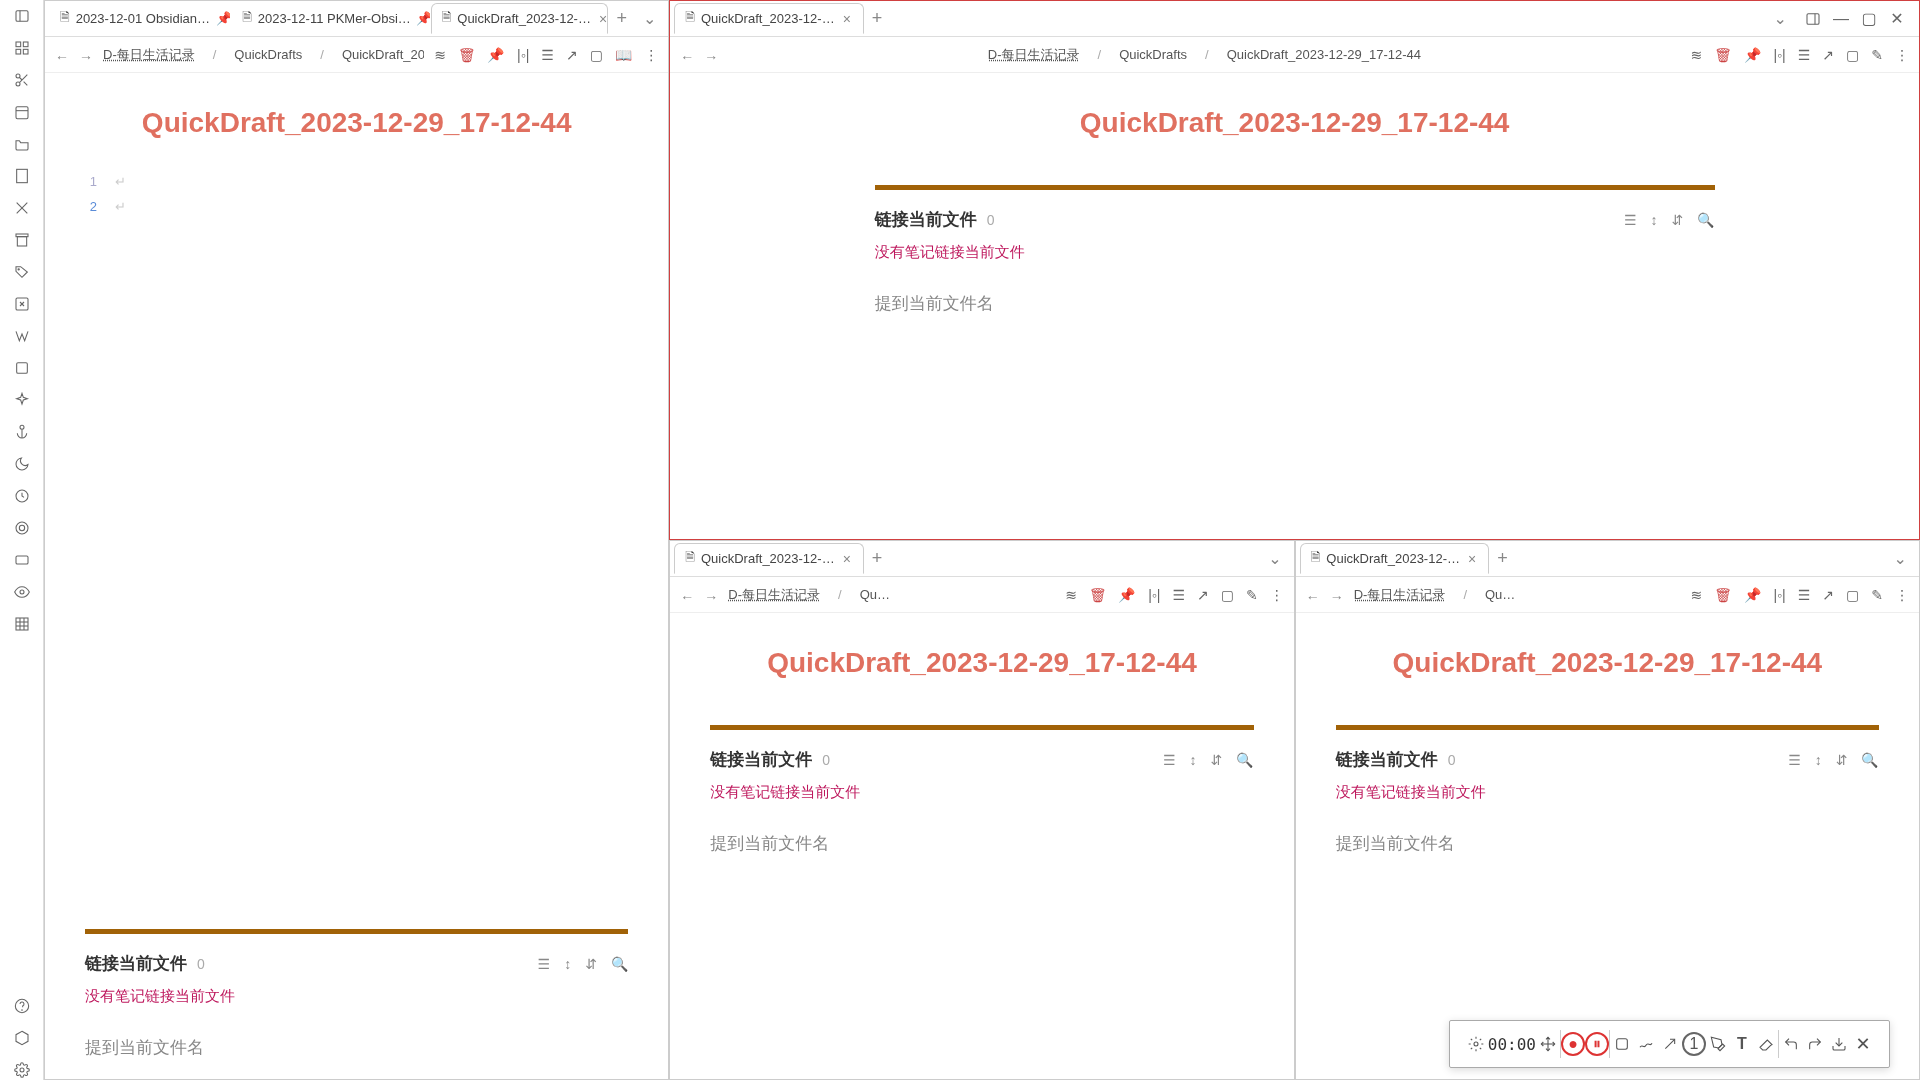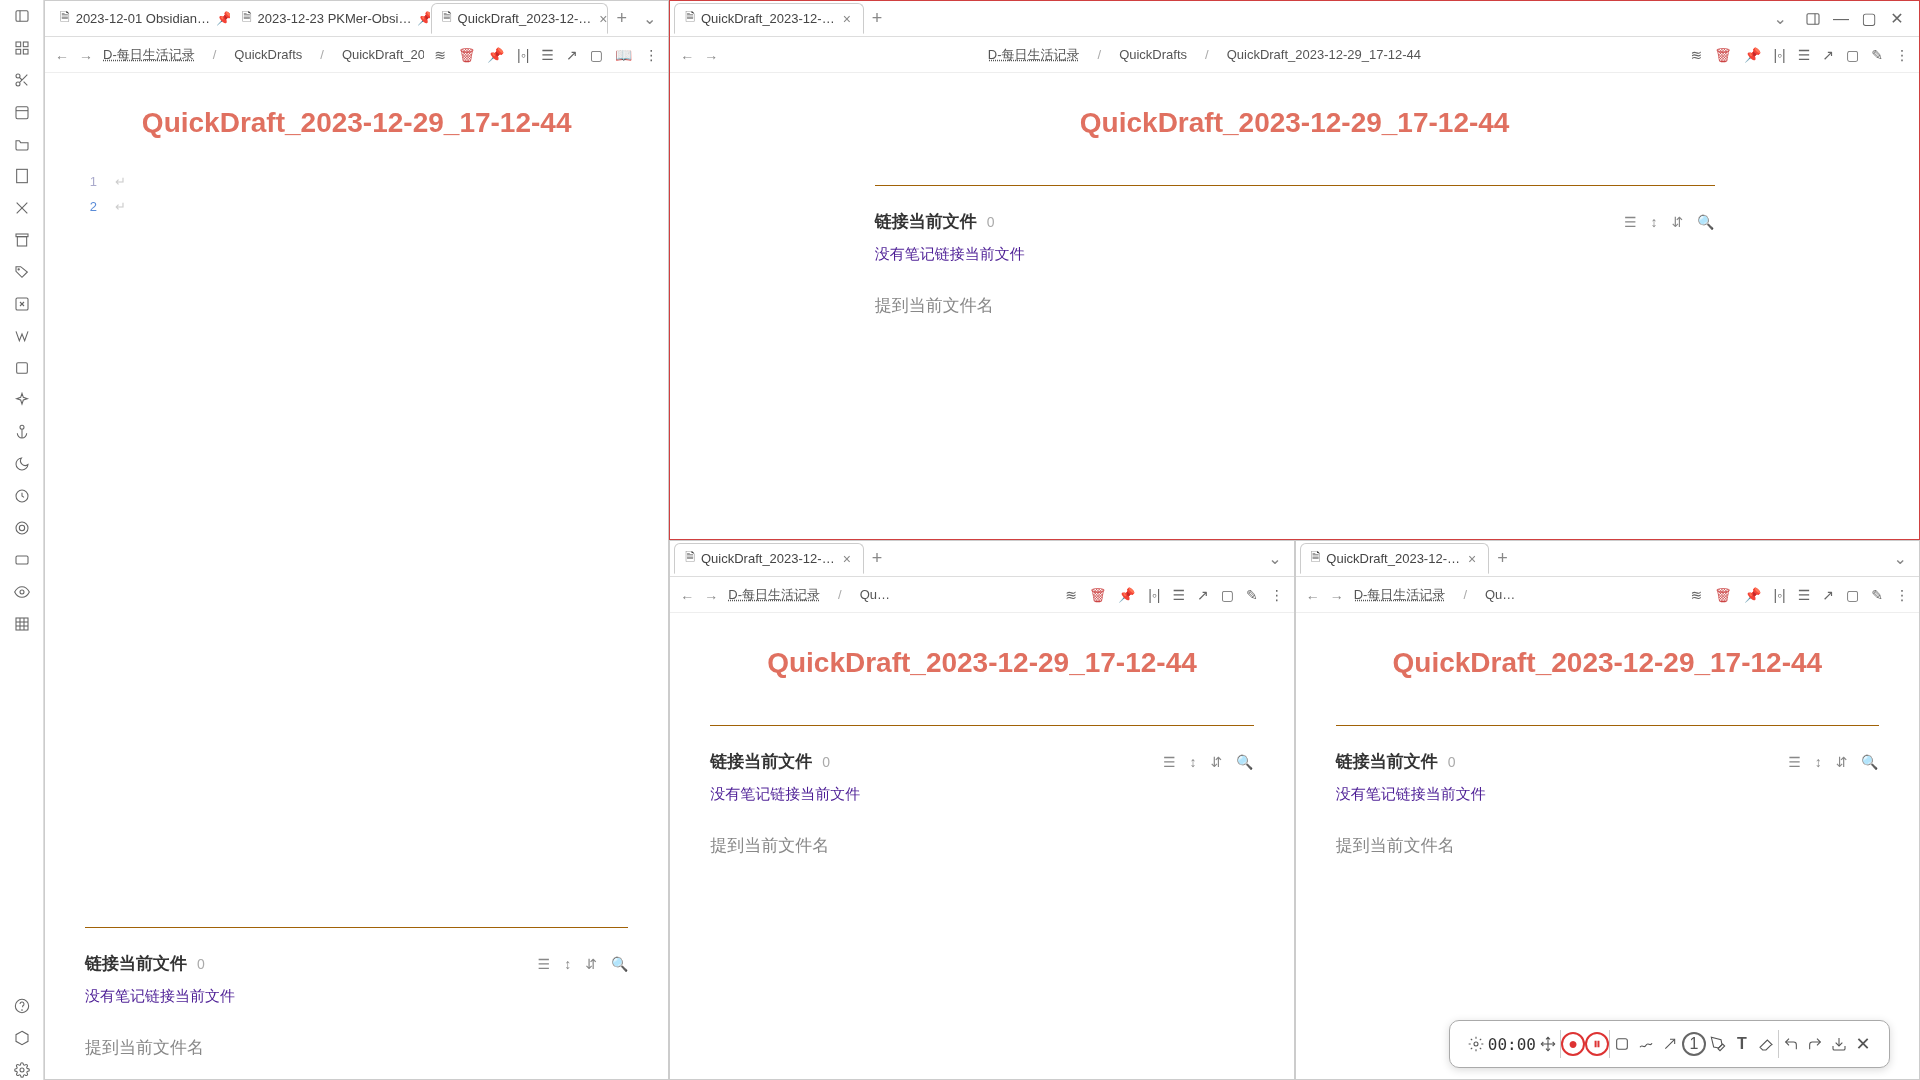--- a/index.html
+++ b/index.html
@@ -31,29 +31,29 @@
 .nav-actions { display: flex; gap: 12px; color: #666; }
 .nav-action { cursor: pointer; font-size: 14px; }
 .nav-action.red { color: #c44; }
 .content { flex: 1; padding: 20px 40px; overflow: auto; display: flex; flex-direction: column; align-items: center; }
 .page-title { font-size: 28px; font-weight: 700; color: #e07060; text-align: center; margin: 14px 0 30px 0; }
 .editor-lines { width: 100%; max-width: 720px; }
 .line { display: flex; gap: 18px; font-size: 13px; color: #bbb; padding: 5px 0; }
 .line-num { width: 12px; text-align: right; color: #aac; }
 .line-num.blue { color: #5a8cd8; }
 .line-mark { color: #ccc; }
-.backlinks { width: 100%; max-width: 840px; margin-top: 16px; border-top: 1px solid #a16207; padding-top: 24px; }
+.backlinks { width: 100%; max-width: 840px; margin-top: 16px; border-top: 5px solid #a16207; padding-top: 18px; }
 .section-hdr { display: flex; align-items: center; gap: 10px; margin-bottom: 12px; }
 .section-title { font-size: 17px; font-weight: 600; color: #333; }
 .section-count { font-size: 14px; color: #aaa; }
 .section-actions { margin-left: auto; display: flex; gap: 14px; color: #888; font-size: 14px; }
 .sa { cursor: pointer; }
-.muted-text { font-size: 15px; color: #4c1d95; margin-bottom: 30px; }
+.muted-text { font-size: 15px; color: #be185d; margin-bottom: 30px; }
 .mention-title { font-size: 17px; color: #888; margin-top: 20px; }
-.recorder-bar { position: fixed; bottom: 12px; right: 30px; height: 48px; background: #fff; border: 1px solid #aaa; border-radius: 10px; display: flex; align-items: center; gap: 0; padding: 0 14px; box-shadow: 0 2px 8px rgba(0,0,0,0.15); }
+.recorder-bar { position: fixed; bottom: 12px; right: 30px; height: 48px; background: #fff; border: 1px solid #aaa; border-radius: 2px; display: flex; align-items: center; gap: 0; padding: 0 14px; box-shadow: 0 2px 8px rgba(0,0,0,0.15); }
 .rec-btn { width: 24px; height: 24px; display: flex; align-items: center; justify-content: center; cursor: pointer; color: #555; border-radius: 50%; }
 .rec-btn.circle { border: 2px solid #666; }
 .rec-btn.red { color: #d33; border-color: #d33; }
 .rec-time { font-family: monospace; font-size: 16px; color: #333; }
 .rec-sep { width: 1px; height: 28px; background: #ccc; }
 .file-icon { font-size: 12px; }
 .watermark { position: fixed; bottom: 6px; right: 20px; font-size: 20px; font-weight: 700; color: #ddd; letter-spacing: 2px; z-index: -1; }
 svg { width: 16px; height: 16px; stroke: currentColor; fill: none; stroke-width: 1.6; }
 </style>
 </head>
@@ -211,21 +211,21 @@
 
     <div class="pane tall">
       <div class="tab-bar">
         <div class="tab pinned">
             <span class="file-icon">🗎</span>
             <span>2023-12-01 Obsidian…</span>
             <span>📌</span>
           </div>
         <div class="tab pinned">
             <span class="file-icon">🗎</span>
-            <span>2023-12-23 PKMer-Obsi…</span>
+            <span>2023-12-11 PKMer-Obsi…</span>
             <span>📌</span>
           </div>
         <div class="tab active">
             <span class="file-icon">🗎</span>
             <span>QuickDraft_2023-12-…</span>
             <span class="tab-close">×</span>
           </div>
         <span class="tab-add">+</span>
         <div class="tab-spacer"></div>
         <span class="tab-dropdown">⌄</span>

